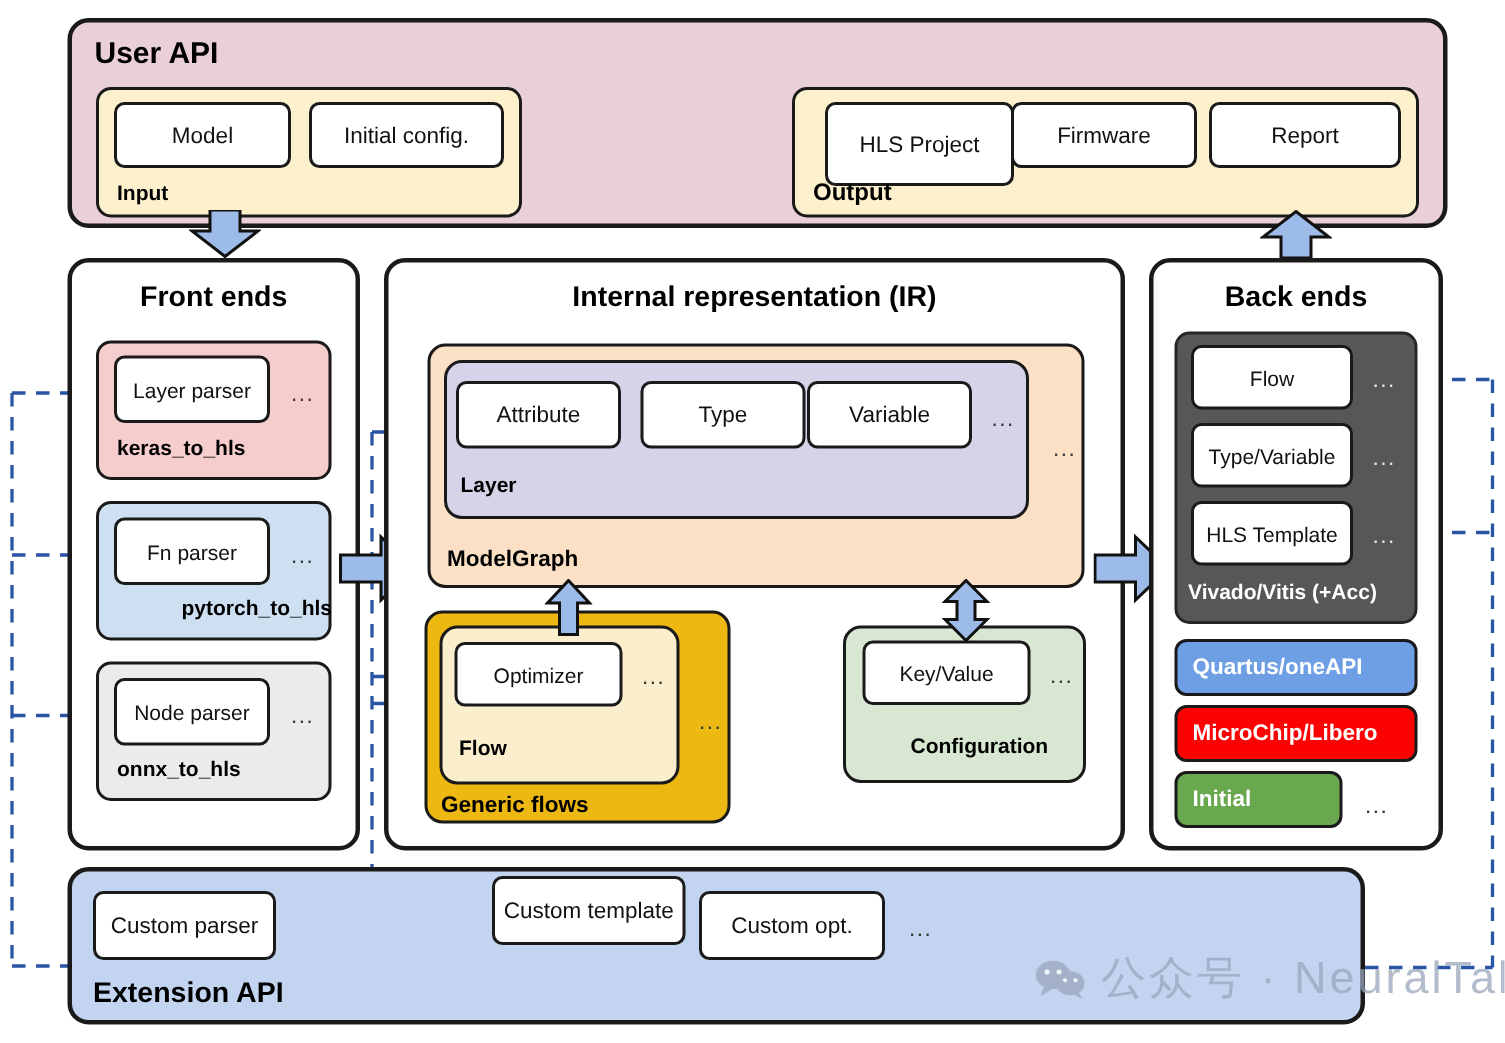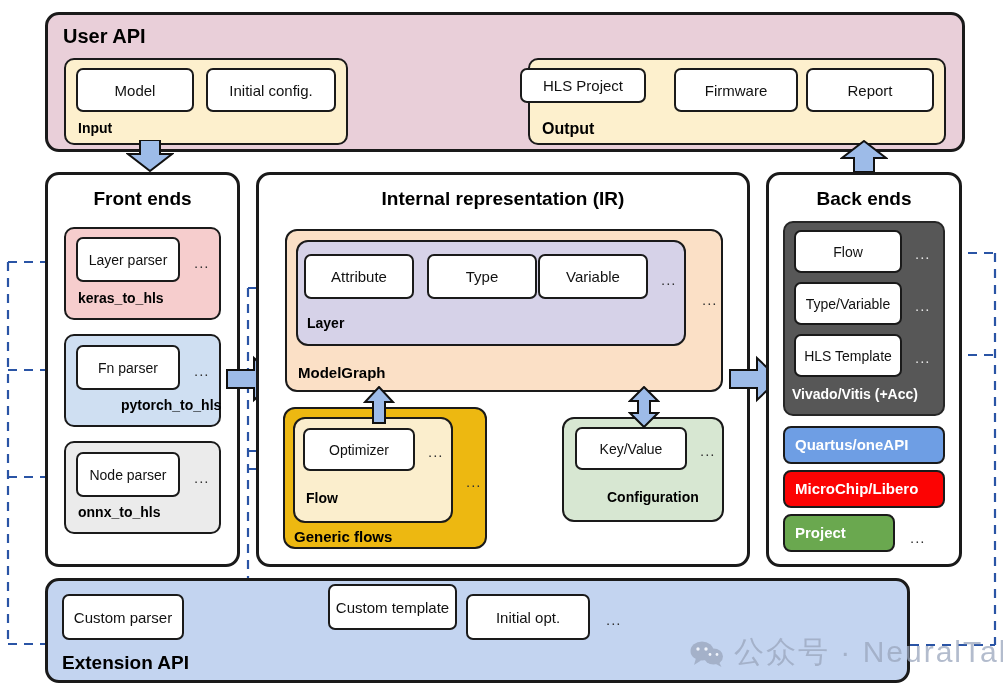--- a/index.html
+++ b/index.html
@@ -76,21 +76,21 @@
 
   <div class="bx thick f-userapi" style="left:45px;top:12px;width:920px;height:140px;border-radius:14px;"></div>
   <div class="lbl" style="left:63px;top:25px;font-size:20px;">User API</div>
 
   <div class="bx f-cream" style="left:64px;top:58px;width:284px;height:87px;"></div>
   <div class="chip" style="left:76px;top:68px;width:118px;height:44px;">Model</div>
   <div class="chip" style="left:206px;top:68px;width:130px;height:44px;">Initial config.</div>
   <div class="lbl" style="left:78px;top:120px;font-size:14px;">Input</div>
 
   <div class="bx f-cream" style="left:528px;top:58px;width:418px;height:87px;"></div>
-  <div class="chip" style="left:520px;top:68px;width:126px;height:35px;">HLS Project</div>
+  <div class="chip" style="left:550px;top:68px;width:126px;height:56px;">HLS Project</div>
   <div class="chip" style="left:806px;top:68px;width:128px;height:44px;">Report</div>
   <div class="chip" style="left:674px;top:68px;width:124px;height:44px;">Firmware</div>
   <div class="lbl" style="left:542px;top:120px;font-size:16px;">Output</div>
 
   <div class="arrow" style="left:126px;top:140px;">
     <svg width="48" height="32" viewBox="0 0 48 32">
       <polygon points="14,0 34,0 34,14 46,14 24,31 2,14 14,14" fill="#9dbbe8" stroke="#111" stroke-width="2"></polygon>
     </svg>
   </div>
 
@@ -181,27 +181,27 @@
   <div class="dots" style="left:915px;top:350px;color:#e6e6e6;">...</div>
   <div class="lbl white-lbl" style="left:792px;top:386px;font-size:14px;text-align:right;">Vivado/Vitis (+Acc)</div>
 
   <div class="bx f-quartus" style="left:783px;top:426px;width:162px;height:38px;border-radius:8px;"></div>
   <div class="lbl white-lbl" style="left:795px;top:436px;font-size:15px;">Quartus/oneAPI</div>
 
   <div class="bx f-micro" style="left:783px;top:470px;width:162px;height:38px;border-radius:8px;"></div>
   <div class="lbl white-lbl" style="left:795px;top:480px;font-size:15px;">MicroChip/Libero</div>
 
   <div class="bx f-cat" style="left:783px;top:514px;width:112px;height:38px;border-radius:8px;"></div>
-  <div class="lbl white-lbl" style="left:795px;top:524px;font-size:15px;">Project</div>
+  <div class="lbl white-lbl" style="left:795px;top:524px;font-size:15px;">Initial</div>
   <div class="dots" style="left:910px;top:530px;">...</div>
 
   <div class="bx thick f-ext" style="left:45px;top:578px;width:865px;height:105px;border-radius:14px;"></div>
   <div class="chip" style="left:62px;top:594px;width:122px;height:46px;">Custom parser</div>
   <div class="chip" style="left:328px;top:584px;width:129px;height:46px;">Custom template</div>
-  <div class="chip" style="left:466px;top:594px;width:124px;height:46px;">Initial opt.</div>
+  <div class="chip" style="left:466px;top:594px;width:124px;height:46px;">Custom opt.</div>
   <div class="dots" style="left:606px;top:612px;">...</div>
   <div class="lbl" style="left:62px;top:652px;font-size:19px;">Extension API</div>
 
   <div id="wm" style="left:690px;top:632px;">
     <span style="display:inline-block;position:relative;width:34px;height:26px;">
       <svg width="34" height="26" viewBox="0 0 34 26">
         <ellipse cx="12" cy="10" rx="11.5" ry="9.5" fill="#9aa6bd"></ellipse>
         <polygon points="6,17 4,24 11,19.5" fill="#9aa6bd"></polygon>
         <ellipse cx="23.5" cy="15.5" rx="9.5" ry="8" fill="#9aa6bd"></ellipse>
         <polygon points="29,21 31.5,26 25,22.5" fill="#9aa6bd"></polygon>

